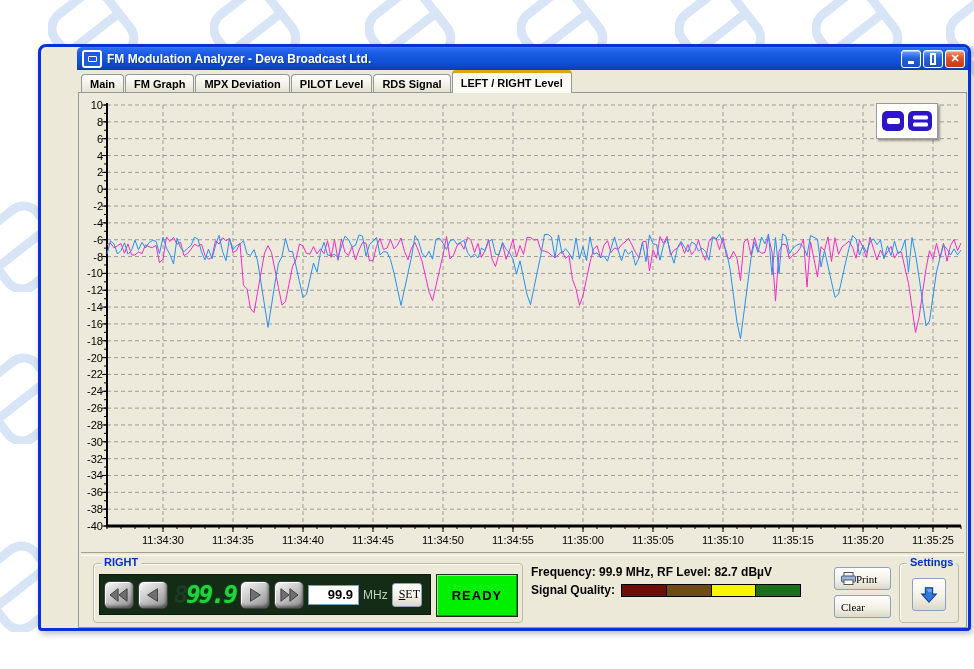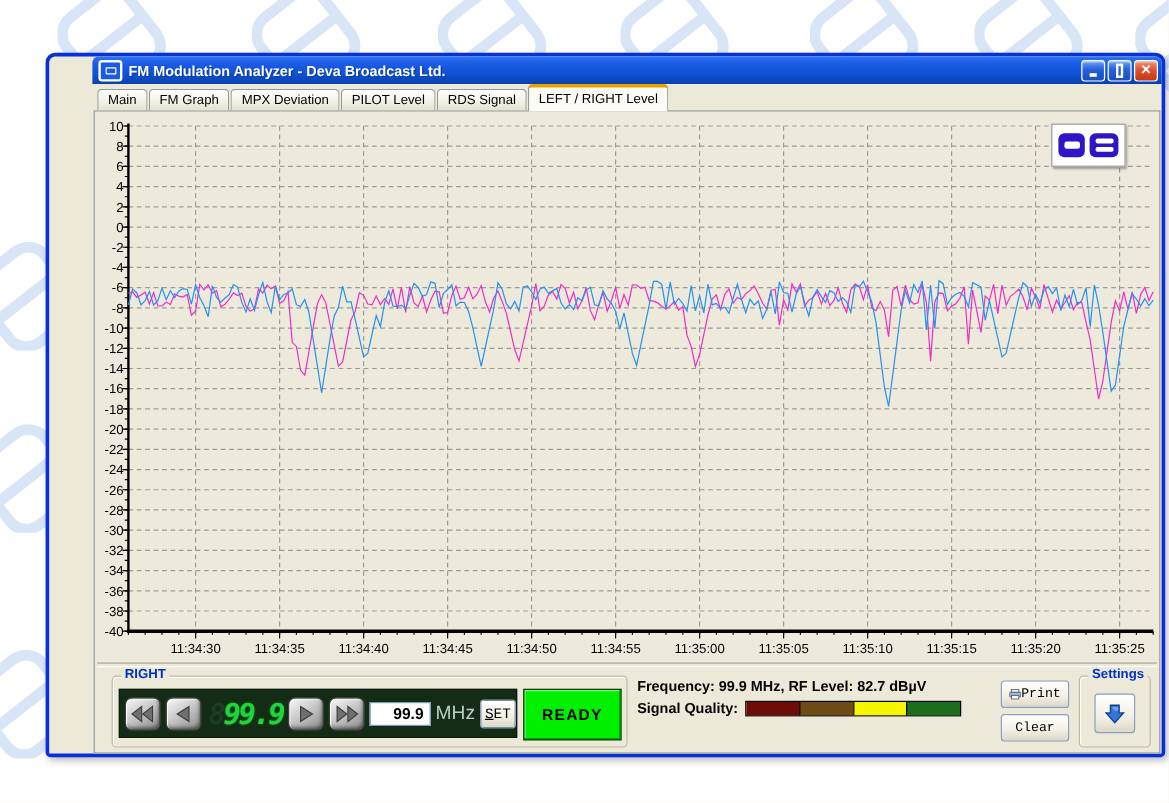--- a/index.html
+++ b/index.html
@@ -20,21 +20,21 @@
               white-space:nowrap;overflow:hidden;}
   .win-controls{display:flex;gap:2px;}
   .win-btn{width:20px;height:18px;border:1px solid #fff;border-radius:3px;color:#fff;
            display:flex;align-items:center;justify-content:center;font-size:11px;font-weight:bold;
            background:linear-gradient(180deg,#6aa0f8,#2560d8 45%,#1a4ec0);box-shadow:inset 0 1px 1px rgba(255,255,255,.5);}
   .win-btn.close{background:linear-gradient(180deg,#f09579,#dd5031 45%,#c23a12);}
   .win-btn .mindash{display:block;width:8px;height:3px;background:#fff;margin-top:8px;}
   .win-btn .maxbox{display:block;width:9px;height:8px;border:2px solid #fff;}
 
   
-  .tabstrip{display:flex;align-items:flex-end;height:22px;padding-left:4px;position:relative;z-index:3;}
+  .tabstrip{display:flex;align-items:flex-end;height:22px;padding-left:4px;position:relative;z-index:3;font-weight:bold;}
   .tab{height:17px;padding:0 8px;margin-right:1px;display:flex;align-items:center;font-size:11px;color:#000;
        background:linear-gradient(180deg,#ffffff,#f2f0e4 60%,#e4e1d0);border:1px solid #919b9c;border-bottom:none;
        border-radius:4px 4px 0 0;cursor:default;}
   .tab.active{height:20px;background:#fcfbf6;border-top:3px solid #e8a200;margin-bottom:-1px;z-index:4;}
   .tabpage{margin:0 1px;height:534px;border:1px solid #919b9c;background:#ece9d8;position:relative;z-index:2;}
 
   
   .chart{position:relative;height:459px;}
   .chart svg{display:block;}
   .logo-box{position:absolute;top:10px;right:28px;width:60px;height:34px;background:#fff;
@@ -53,24 +53,24 @@
   .tbtn{width:30px;height:28px;border:1px solid #3f3f3f;border-radius:6px;flex:0 0 auto;
         background:linear-gradient(145deg,#fafafa 0%,#cfcfcf 40%,#8a8a8a 100%);
         box-shadow:inset 1px 1px 1px #fff, inset -1px -2px 3px rgba(0,0,0,.45);
         display:flex;align-items:center;justify-content:center;padding:0;}
   .seg-display{width:64px;text-align:right;font-family:"DejaVu Sans Mono",monospace;
                font-size:24px;font-weight:bold;font-style:italic;line-height:28px;letter-spacing:-2px;
                color:#21d43e;text-shadow:0 0 2px #0f8f25;flex:0 0 auto;}
   .seg-ghost{color:#1d3d22;text-shadow:none;}
   .freq-input{width:44px;height:18px;border:1px solid #7b9ebd;background:#fff;flex:0 0 auto;
               font-family:"Liberation Sans",sans-serif;font-size:13px;font-weight:bold;text-align:right;padding:0 5px 0 0;}
-  .mhz{color:#c2cdc2;font-size:16px;flex:0 0 auto;}
+  .mhz{color:#c2cdc2;font-size:12px;flex:0 0 auto;}
   .xp-btn{background:linear-gradient(180deg,#ffffff,#f2f0e4 60%,#dcd8c8);border:1px solid #8ca0c0;border-radius:3px;
-          font-family:Liberation Mono, monospace;font-size:11px;color:#000;
-          display:flex;align-items:center;justify-content:center;gap:0;box-shadow:inset 0 1px 0 #fff;}
+          font-family:Liberation Serif, serif;font-size:11px;color:#000;
+          display:flex;align-items:center;justify-content:flex-start;gap:0;box-shadow:inset 0 1px 0 #fff;}
   .set-btn{width:30px;height:24px;flex:0 0 auto;font-size:12px;}
   .ul-first{display:inline-block;}
   .ul-first::first-letter{text-decoration:underline;}
   .ready{position:absolute;left:342px;top:10px;width:80px;height:41px;background:#00f000;
          border:1px solid #2a2a2a;box-shadow:inset -1px -1px 0 #00a000, inset 1px 1px 0 #70ff70;
          display:flex;align-items:center;justify-content:center;
          font-size:13px;font-weight:bold;color:#000;letter-spacing:1px;}
 
   .status{position:absolute;left:452px;top:7px;font-size:12px;font-weight:bold;color:#050505;}
   .status .row{height:18px;display:flex;align-items:center;white-space:nowrap;}

